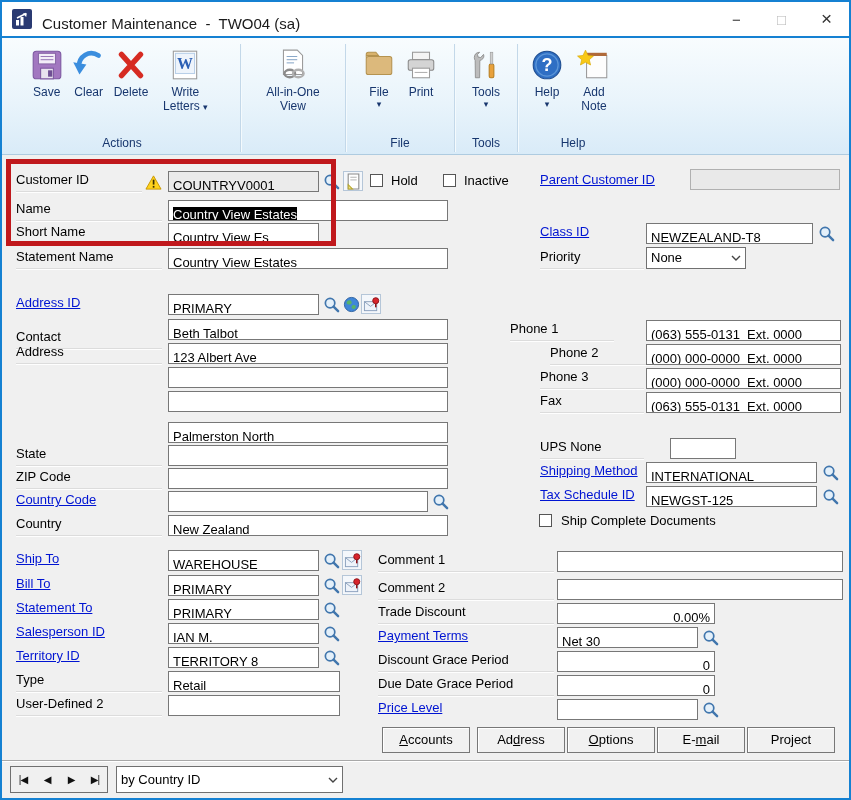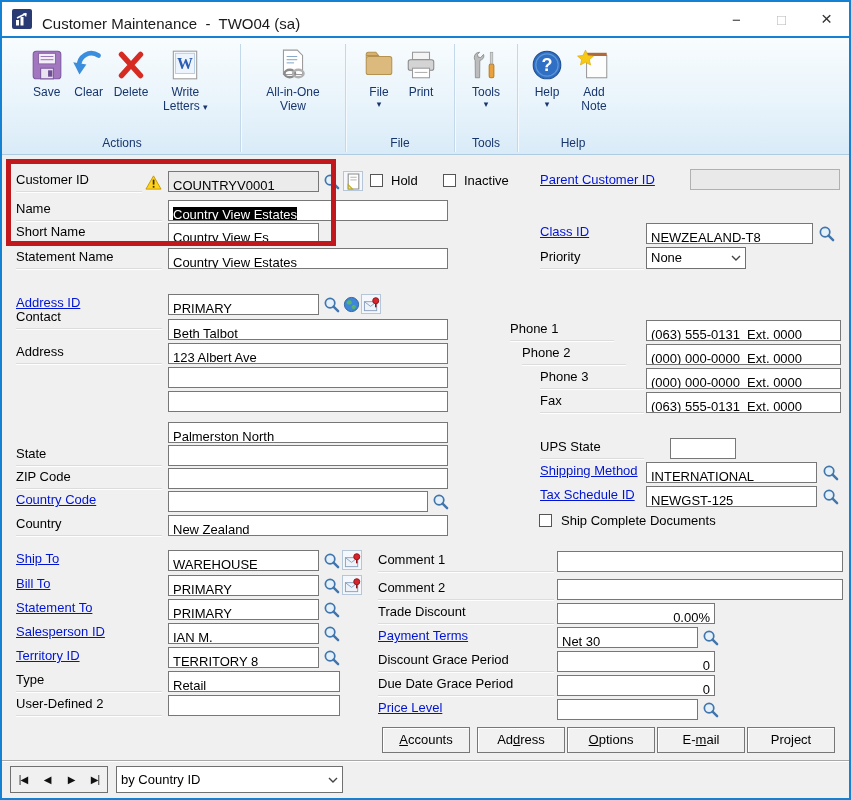--- a/index.html
+++ b/index.html
@@ -301,30 +301,30 @@
     </span>
     <span class="icon-btn boxed" style="left:359px;top:139px">
       <svg viewBox="0 0 18 18">
           <rect x="1.5" y="6" width="13" height="9.5" fill="#eef3fa" stroke="#8aa0bc"></rect>
           <path d="M1.5 6 L8 11 L14.5 6" fill="none" stroke="#8aa0bc"></path>
           <circle cx="13.5" cy="5" r="3.2" fill="#d8242c" stroke="#8e1318"></circle>
           <line x1="13.5" y1="8" x2="13.5" y2="12" stroke="#8e1318" stroke-width="1.6"></line>
         </svg>
     </span>
 
-    <span class="lbl" style="left:14px;top:152px;width:146px">Contact</span>
+    <span class="lbl" style="left:14px;top:172px;width:146px">Contact</span>
     <span class="fld" style="left:166px;top:164px;width:280px">Beth Talbot</span>
     <span class="lbl" style="left:14px;top:187px;width:146px">Address</span>
     <span class="fld" style="left:166px;top:188px;width:280px">123 Albert Ave</span>
     <span class="fld" style="left:166px;top:212px;width:280px"></span>
     <span class="fld" style="left:166px;top:236px;width:280px"></span>
 
     <span class="lbl" style="left:508px;top:164px;width:104px">Phone 1</span>
     <span class="fld" style="left:644px;top:165px;width:195px">(063) 555-0131  Ext. 0000</span>
-    <span class="lbl" style="left:520px;top:188px;width:104px">Phone 2</span>
+    <span class="lbl" style="left:548px;top:188px;width:104px">Phone 2</span>
     <span class="fld" style="left:644px;top:189px;width:195px">(000) 000-0000  Ext. 0000</span>
     <span class="lbl" style="left:538px;top:212px;width:104px">Phone 3</span>
     <span class="fld" style="left:644px;top:213px;width:195px">(000) 000-0000  Ext. 0000</span>
     <span class="lbl" style="left:538px;top:236px;width:104px">Fax</span>
     <span class="fld" style="left:644px;top:237px;width:195px">(063) 555-0131  Ext. 0000</span>
 
     <span class="fld" style="left:166px;top:267px;width:280px">Palmerston North</span>
     <span class="lbl" style="left:14px;top:289px;width:146px">State</span>
     <span class="fld" style="left:166px;top:290px;width:280px"></span>
     <span class="lbl" style="left:14px;top:312px;width:146px">ZIP Code</span>
@@ -333,21 +333,21 @@
     <span class="fld" style="left:166px;top:336px;width:260px"></span>
     <span class="icon-btn" style="left:428px;top:336px">
       <svg viewBox="0 0 18 18">
           <circle cx="7.5" cy="7.5" r="5" fill="#e4f0fa" stroke="#4176ad" stroke-width="1.8"></circle>
           <line x1="11.2" y1="11.2" x2="16" y2="16" stroke="#4176ad" stroke-width="2.6" stroke-linecap="round"></line>
         </svg>
     </span>
     <span class="lbl" style="left:14px;top:359px;width:146px">Country</span>
     <span class="fld" style="left:166px;top:360px;width:280px">New Zealand</span>
 
-    <span class="lbl" style="left:538px;top:282px;width:104px">UPS State</span>
+    <span class="lbl" style="left:538px;top:282px;width:104px">UPS None</span>
     <span class="fld" style="left:668px;top:283px;width:66px"></span>
     <span class="lbl nb link" style="left:538px;top:306px">Shipping Method</span>
     <span class="fld" style="left:644px;top:307px;width:171px">INTERNATIONAL</span>
     <span class="icon-btn" style="left:818px;top:307px">
       <svg viewBox="0 0 18 18">
           <circle cx="7.5" cy="7.5" r="5" fill="#e4f0fa" stroke="#4176ad" stroke-width="1.8"></circle>
           <line x1="11.2" y1="11.2" x2="16" y2="16" stroke="#4176ad" stroke-width="2.6" stroke-linecap="round"></line>
         </svg>
     </span>
     <span class="lbl nb link" style="left:538px;top:330px">Tax Schedule ID</span>

